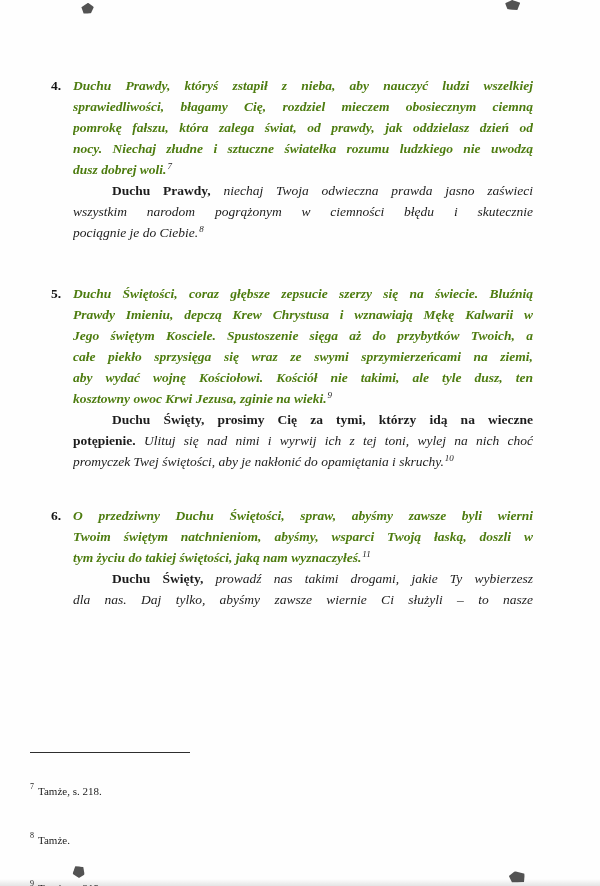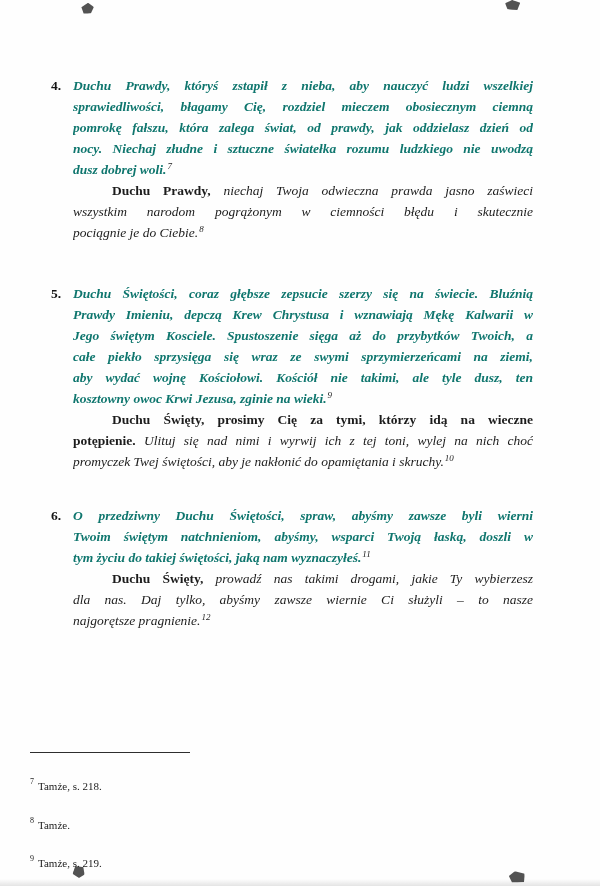--- a/index.html
+++ b/index.html
@@ -34,41 +34,41 @@
   .tline{
     font-size:13.5px;
     line-height:21px;height:21px;
     overflow:hidden;
     text-align:justify;
     text-align-last:justify;
     color:#1c1c1c;
   }
   .tline.last{text-align:right;text-align-last:left;}
   .tline.indent{padding-left:39px;}
-  .s-bi{font-weight:bold;font-style:italic;color:#0f766e;}
+  .s-bi{font-weight:bold;font-style:italic;color:#4d7c0f;}
   .s-r{font-style:normal;font-weight:bold;}
   .s-i{font-style:italic;font-weight:normal;}
   .s-sup{
     font-size:9px;font-style:italic;
     position:relative;top:-5px;
     padding-left:1px;
   }
   
   .footnotes{
     position:absolute;
     left:30px;top:752px;
     width:420px;
   }
   .footnote-rule{
     width:160px;height:0;
     border-top:1.6px solid #2e2e2e;
     margin-bottom:6px;
   }
   .footnote{
-    font-size:11px;line-height:12px;
+    font-size:11px;line-height:22px;
     color:#222;
     margin-top:24px;
   }
   .footnote sup{
     font-size:8px;
     position:relative;top:-1px;
     margin-right:4px;
   }
   
   .corner-mark{
@@ -151,21 +151,20 @@
         <span class="item-number">6.</span>
         <div class="item-body">
           <div class="block">
             <div class="tline"><span class="s-bi">O przedziwny Duchu Świętości, spraw, abyśmy zawsze byli wierni</span></div>
             <div class="tline"><span class="s-bi">Twoim świętym natchnieniom, abyśmy, wsparci Twoją łaską, doszli w</span></div>
             <div class="tline last"><span class="s-bi">tym życiu do takiej świętości, jaką nam wyznaczyłeś.</span><span class="s-sup">11</span></div>
           </div>
           <div class="block">
             <div class="tline indent"><span class="s-r">Duchu Święty, </span><span class="s-i">prowadź nas takimi drogami, jakie Ty wybierzesz</span></div>
             <div class="tline"><span class="s-i">dla nas. Daj tylko, abyśmy zawsze wiernie Ci służyli – to nasze</span></div>
-            <div class="tline last"><span class="s-i">najgorętsze pragnienie.</span><span class="s-sup">12</span></div>
           </div>
         </div>
       </div>
     </section>
 
   <footer class="footnotes">
     <div class="footnote-rule"></div>
     <div id="footnote-list">
         <div class="footnote"><sup>7</sup><span>Tamże, s. 218.</span></div>
         <div class="footnote"><sup>8</sup><span>Tamże.</span></div>

